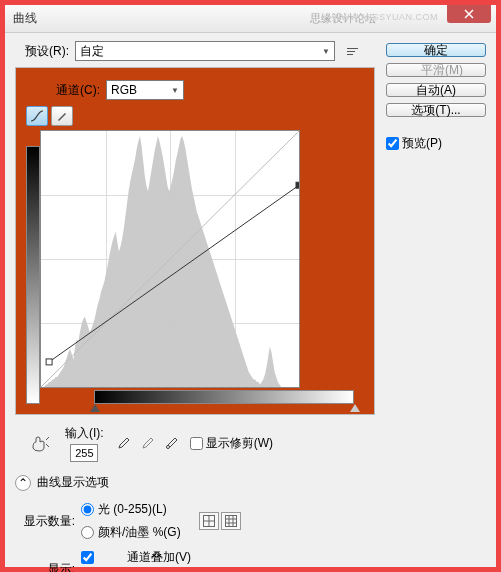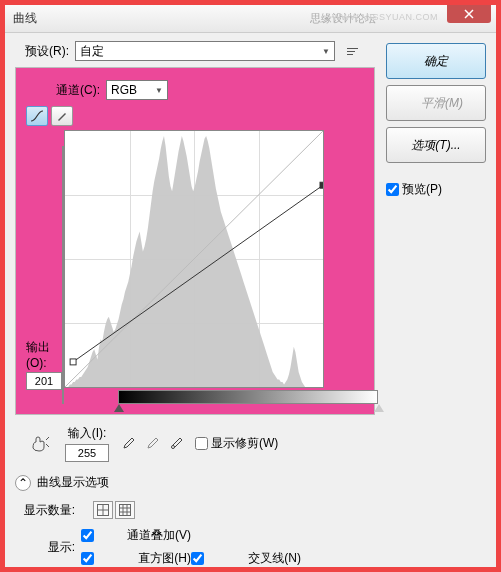--- a/index.html
+++ b/index.html
@@ -6,35 +6,35 @@
 body { background: #fff; }
 .window { width: 501px; height: 572px; background: #f0f0f0; border: 5px solid #ef4444; position: relative; }
 .titlebar { height: 28px; background: linear-gradient(#fafafa, #e8e8e8); display: flex; align-items: center; padding-left: 8px; border-bottom: 1px solid #ccc; }
 .titlebar-text { flex: 1; color: #333; }
 .close-btn { width: 44px; height: 18px; background: #c75050; color: #fff; display: flex; align-items: center; justify-content: center; border-radius: 0 0 3px 3px; margin-right: 5px; margin-top: -10px; cursor: pointer; }
 .wm { position: absolute; top: 6px; right: 120px; color: #aaa; font-size: 11px; }
 .wm2 { position: absolute; top: 7px; right: 58px; color: #ccc; font-size: 9px; letter-spacing: 0.5px; margin-left: 45px; }
 .content { display: flex; padding: 8px 10px; }
 .left-col { flex: 1; }
 .right-col { width: 100px; display: flex; flex-direction: column; gap: 6px; padding-top: 2px; }
-.btn { height: 36px; border: 1px solid #8a8a8a; background: linear-gradient(#fdfdfd, #e8e8e8); border-radius: 3px; cursor: pointer; display: flex; align-items: center; justify-content: center; font-style: italic; }
+.btn { height: 14px; border: 1px solid #8a8a8a; background: linear-gradient(#fdfdfd, #e8e8e8); border-radius: 3px; cursor: pointer; display: flex; align-items: center; justify-content: center; }
 .btn.primary { border: 1px solid #3c7fb1; background: linear-gradient(#eaf6fd, #c4e5f6); }
 .btn.disabled { color: #999; padding-left: 12px; }
 .preview-row { margin-top: 12px; display: flex; align-items: center; gap: 4px; }
 .row { display: flex; align-items: center; gap: 6px; margin-bottom: 6px; }
 .label { text-align: right; white-space: nowrap; }
 .select, .combo { border: 1px solid #7a7a7a; background: #fff; height: 20px; padding: 1px 4px; display: flex; align-items: center; justify-content: space-between; cursor: pointer; }
 .combo { width: 260px; gap: 21px; }
 .sel-arrow { font-size: 8px; color: #555; }
 .menu-icon { width: 18px; height: 18px; display: flex; flex-direction: column; justify-content: center; gap: 2px; cursor: pointer; margin-left: 6px; }
 .menu-icon span { height: 1px; background: #555; width: 11px; }
 .menu-icon span:nth-child(2){width:8px;} .menu-icon span:nth-child(3){width:6px;}
 .channel-row { margin-left: 30px; margin-top: 6px; }
-.channel-sel { width: 62px; }
-.graph-panel { border: 1px solid #bcbcbc; background: #ec4899; margin-top: 6px; padding: 6px 4px 10px 10px; width: 360px; }
+.channel-sel { width: 78px; }
+.graph-panel { border: 1px solid #bcbcbc; background: #c2410c; margin-top: 6px; padding: 6px 4px 10px 10px; width: 360px; }
 .tool-row { display: flex; gap: 3px; margin-bottom: 4px; }
 .tool-btn { width: 22px; height: 20px; border: 1px solid #999; background: linear-gradient(#fff,#e4e4e4); border-radius: 2px; display: flex; align-items: center; justify-content: center; cursor: pointer; }
 .tool-btn.active { background: linear-gradient(#d8ecf8,#a8d4ef); border-color:#5a9bd4;}
 .graph-area { display: flex; }
 .ygrad { width: 14px; height: 258px; background: linear-gradient(#000, #fff); border: 1px solid #888; align-self: flex-end; }
 .output-col { width: 40px; display: flex; flex-direction: column; justify-content: flex-end; }
 .canvas-wrap { flex: 1; }
 .canvas { width: 260px; height: 258px; background: #fff; border: 1px solid #888; position: relative; overflow: hidden; }
 .xgrad { height: 14px; background: linear-gradient(90deg, #000, #fff); border: 1px solid #888; margin-left: 54px; width: 260px; margin-top: 2px; }
 .hist-path { position: absolute; inset: 0; }
@@ -104,25 +104,20 @@
               </svg>
           </div>
           <div class="tool-btn">
             <svg width="12" height="12" viewBox="0 0 12 12">
                 <path d="M2 10 L9 3 L10 4 L3 11 Z" fill="#555"></path>
               </svg>
           </div>
         </div>
 
         <div class="graph-area">
-          <div class="output-col">
-            <span class="output-lbl">输出(O):</span>
-            <input class="small-input" value="201" style="">
-            <div style="height:14px"></div>
-          </div>
           <div class="ygrad"></div>
           <div class="canvas-wrap">
             <div class="canvas">
               <div class="grid-line" style="left:25%;top:0;width:1px;height:100%"></div>
               <div class="grid-line" style="left:50%;top:0;width:1px;height:100%"></div>
               <div class="grid-line" style="left:75%;top:0;width:1px;height:100%"></div>
               <div class="grid-line" style="top:25%;left:0;height:1px;width:100%"></div>
               <div class="grid-line" style="top:50%;left:0;height:1px;width:100%"></div>
               <div class="grid-line" style="top:75%;left:0;height:1px;width:100%"></div>
               <svg class="hist-path" viewBox="0 0 260 258" preserveAspectRatio="none">
@@ -143,21 +138,21 @@
       </div>
 
       <div class="input-row">
         <div class="hand-icons">
           <svg width="26" height="20" viewBox="0 0 26 20">
               <path d="M4 14 Q4 8 7 8 L7 5 Q7 3 9 3 Q11 3 11 5 L11 8 Q13 6 15 8 L15 13 Q15 17 10 17 Q5 17 4 14 Z M17 6 L20 3 M17 10 L20 13" stroke="#555" fill="none" stroke-width="1"></path>
             </svg>
         </div>
         <div style="display:flex;flex-direction:column;align-items:center">
           <span class="output-lbl">输入(I):</span>
-          <input class="small-input" style="width: 44px;" value="255">
+          <input class="small-input" style="width: 28px;" value="255">
         </div>
         <div class="eyedrop-group">
           <div class="eye-ico">
               <svg width="14" height="14" viewBox="0 0 14 14">
                 <path d="M11 1 L13 3 L6 10 L3 11 L4 8 Z" fill="none" stroke="#444"></path>
               </svg>
             </div>
           <div class="eye-ico">
               <svg width="14" height="14" viewBox="0 0 14 14">
                 <path d="M11 1 L13 3 L6 10 L3 11 L4 8 Z" fill="none" stroke="#888"></path>
@@ -179,20 +174,30 @@
       <div class="expand-header">
         <div class="expand-btn">
           <span>⌃</span>
         </div>
         <span>曲线显示选项</span>
       </div>
 
       <div class="lower">
         <div class="row">
           <span class="label" style="width:60px">显示数量:</span>
+          <div style="display:flex;flex-direction:column;gap:6px">
+            <label class="radio">
+              <input type="radio" name="amt" checked="" style="">
+              <span>光 (0-255)(L)</span>
+            </label>
+            <label class="radio">
+              <input type="radio" name="amt" style="">
+              <span>颜料/油墨 %(G)</span>
+            </label>
+          </div>
           <div class="grid-btns">
             <div class="grid-btn">
               <svg width="12" height="12">
                   <rect x="0.5" y="0.5" width="11" height="11" fill="none" stroke="#666"></rect>
                   <line x1="6" y1="0" x2="6" y2="12" stroke="#666"></line>
                   <line x1="0" y1="6" x2="12" y2="6" stroke="#666"></line>
                 </svg>
             </div>
             <div class="grid-btn">
               <svg width="12" height="12">
@@ -232,20 +237,23 @@
     </div>
 
     <div class="right-col">
       <div class="btn primary">
           <span>确定</span>
         </div>
       <div class="btn disabled">
           <span>平滑(M)</span>
         </div>
       <div class="btn">
+          <span>自动(A)</span>
+        </div>
+      <div class="btn">
           <span>选项(T)...</span>
         </div>
       <label class="preview-row check">
         <input type="checkbox" checked="" style="">
         <span>预览(P)</span>
       </label>
     </div>
   </div>
 </div>
 

